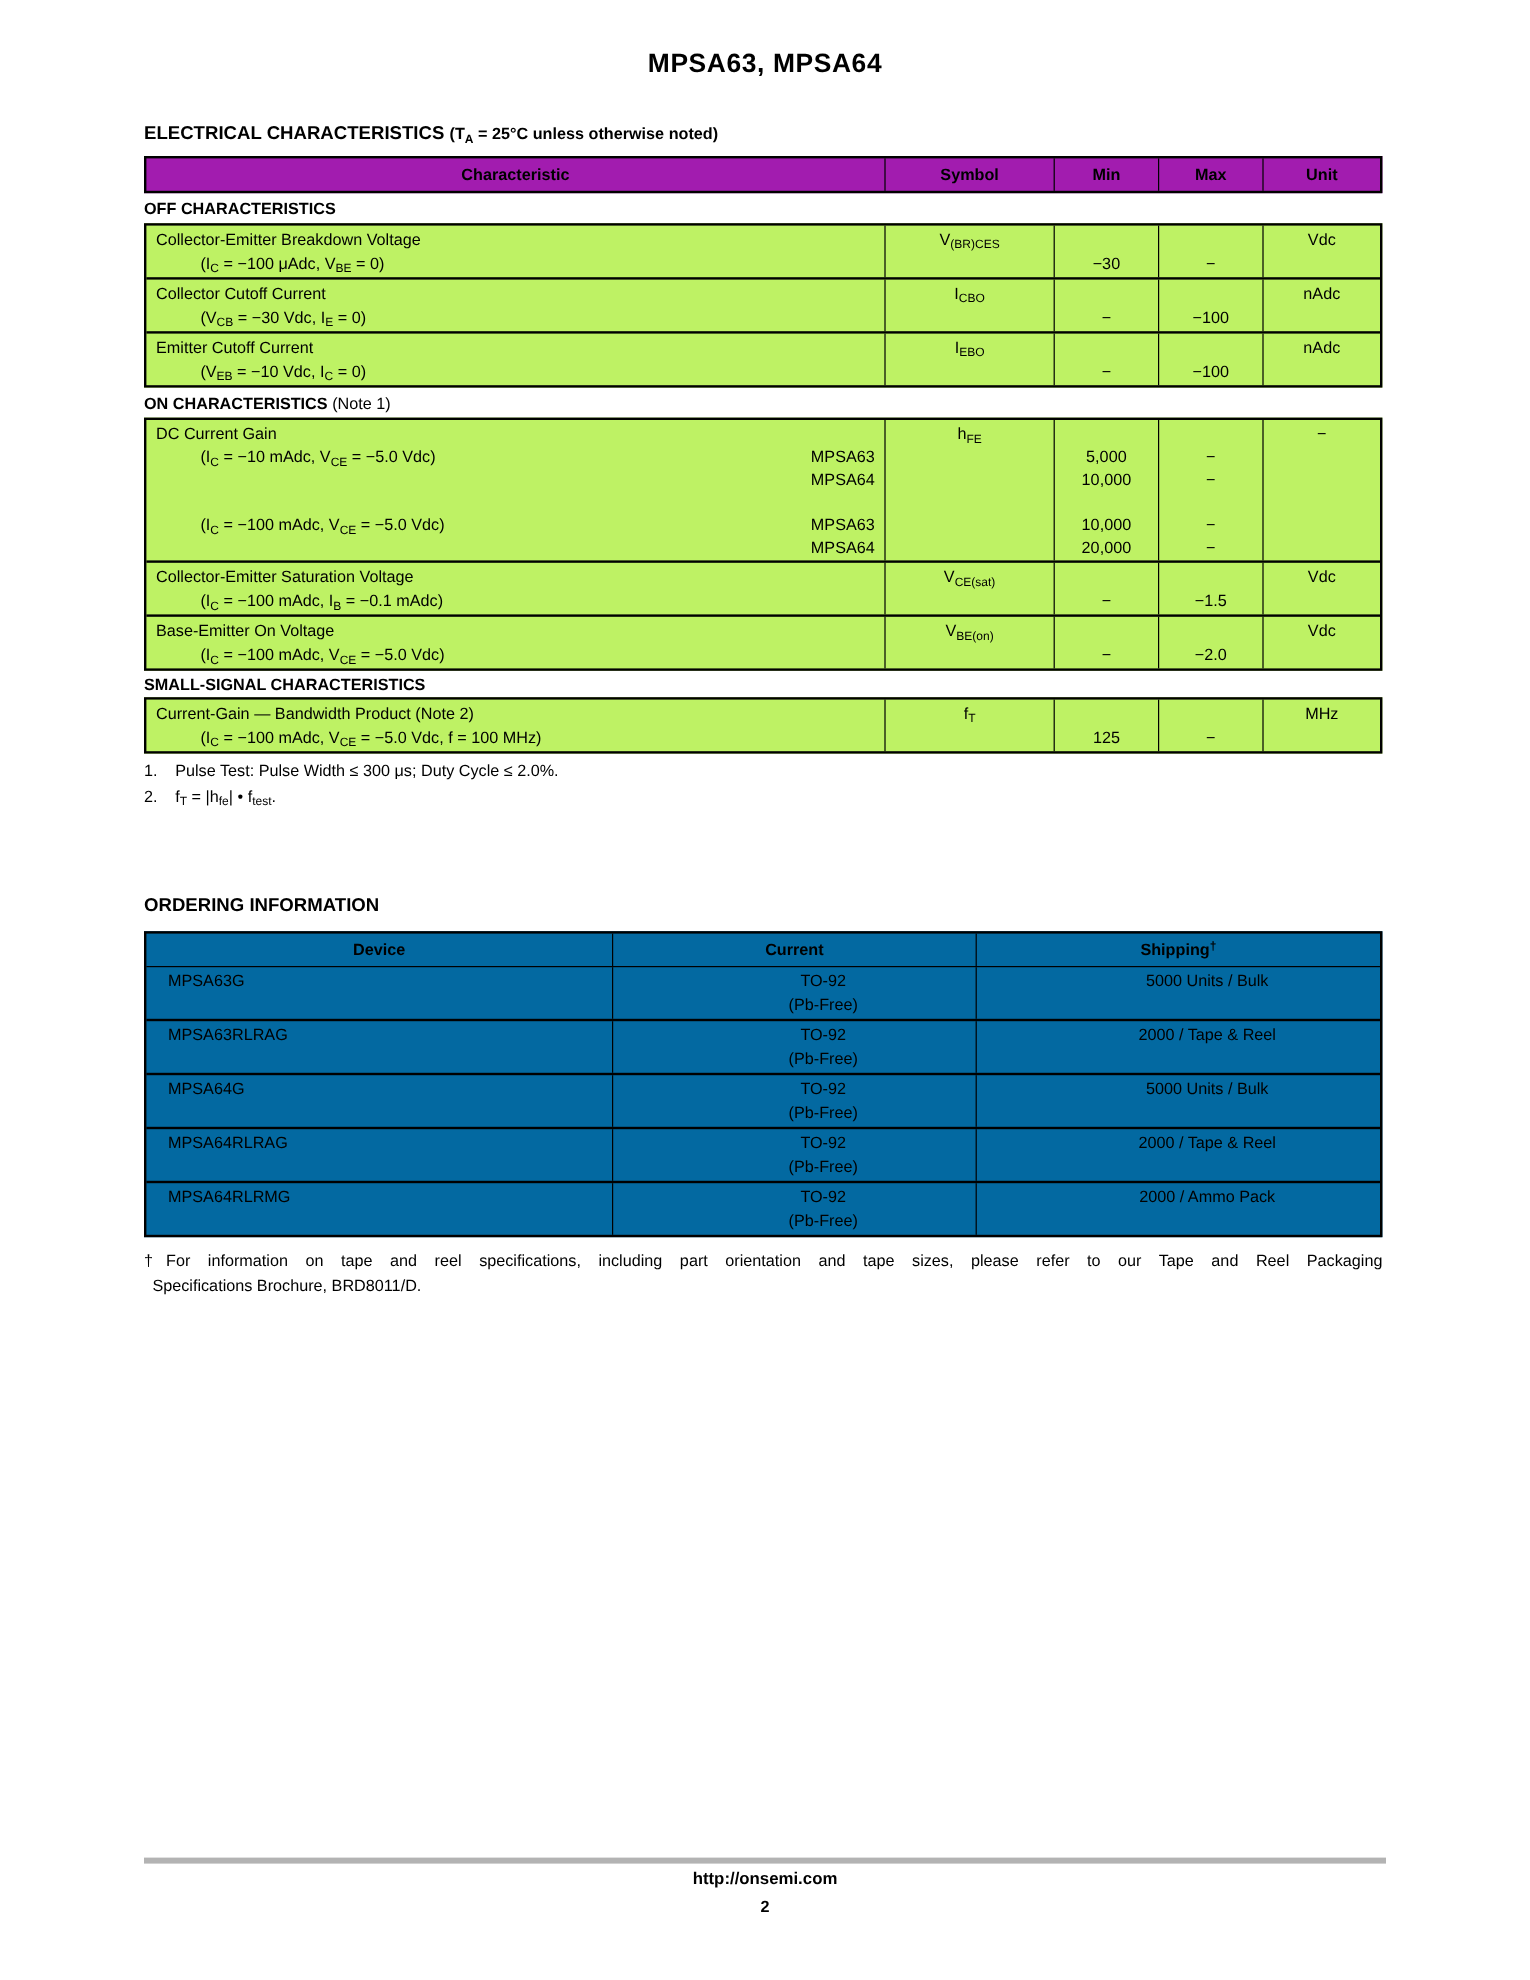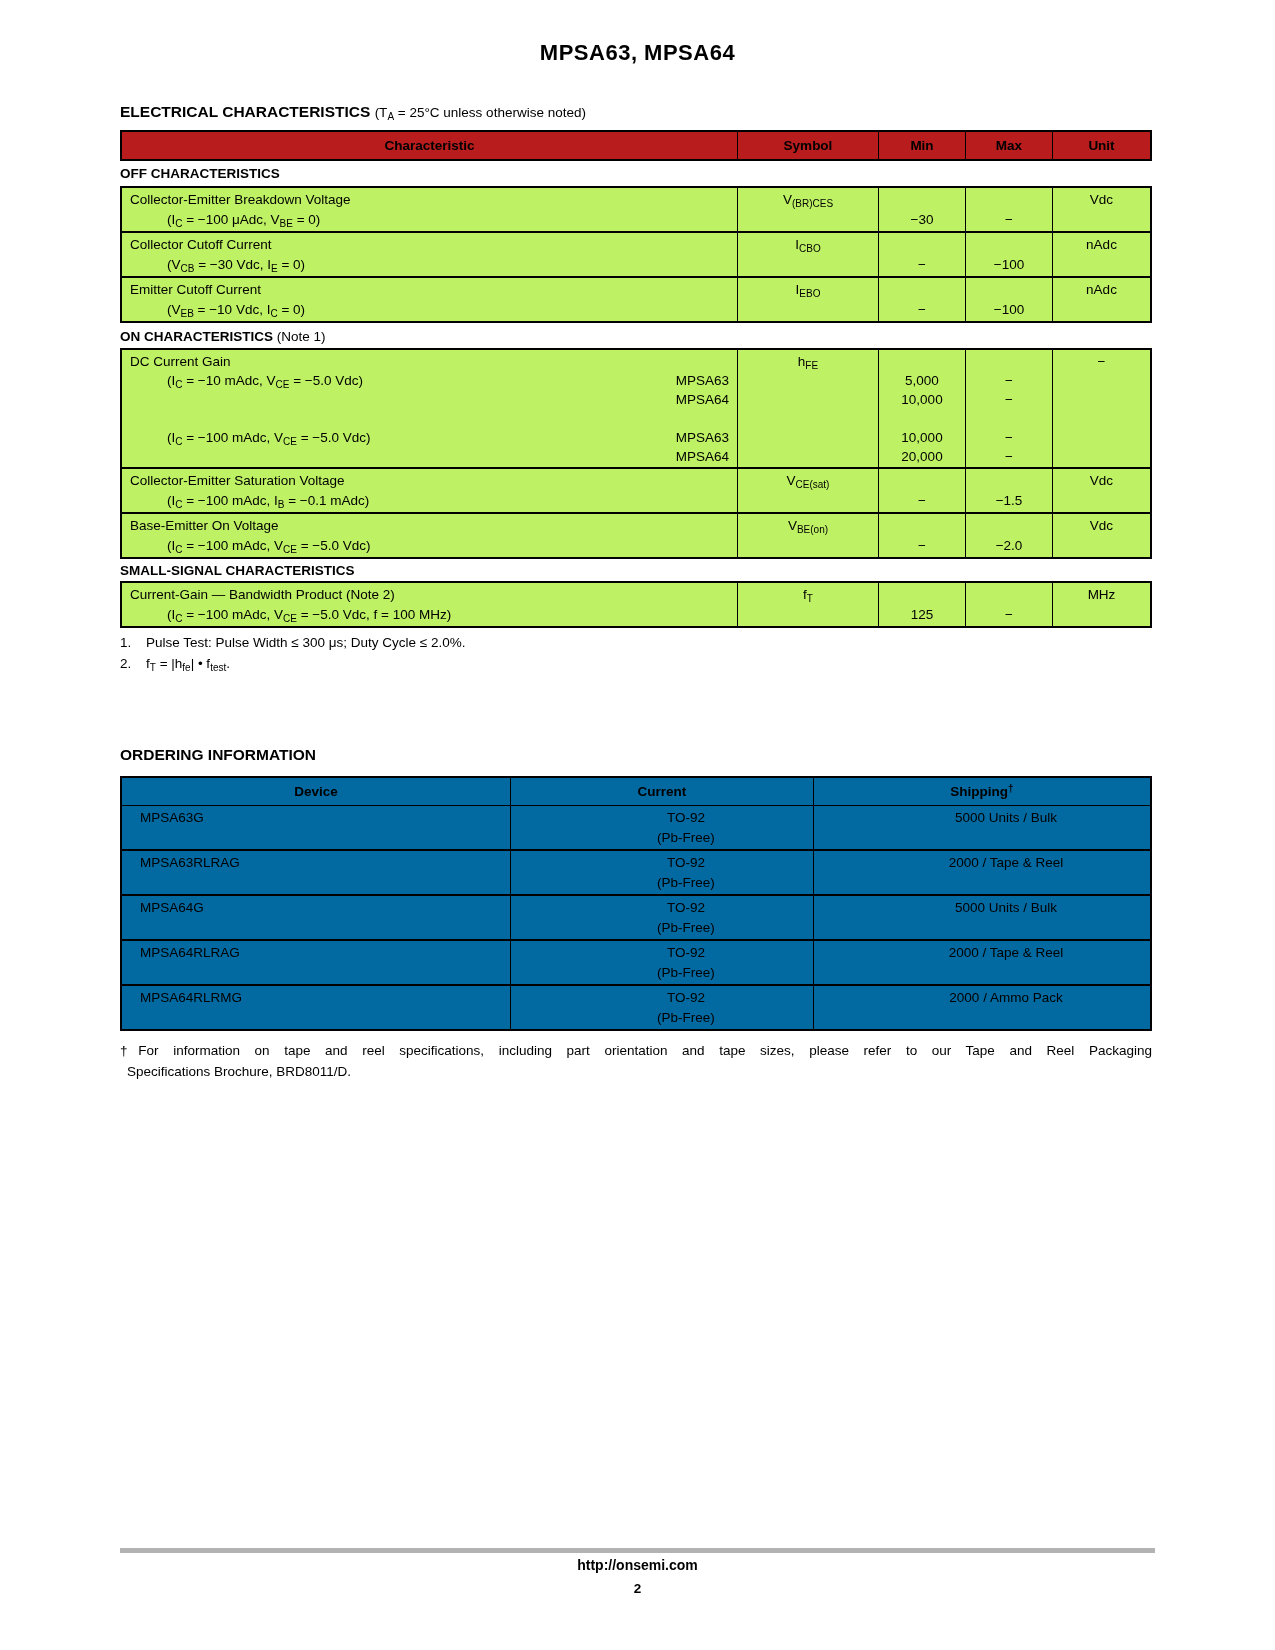--- a/index.html
+++ b/index.html
@@ -8,27 +8,27 @@
     font-family:"Liberation Sans","DejaVu Sans",sans-serif;
     font-size:13.5px; color:#000; overflow:hidden;
   }
   .abs { position:absolute; }
   .content { left:120px; width:1032px; }
 
   .title { top:40px; left:0; width:1275px; text-align:center;
            font-size:22px; font-weight:bold; letter-spacing:0.5px; }
 
   .sec-heading { font-weight:bold; font-size:15.5px; white-space:nowrap; }
-  .sec-heading .note { font-weight:normal; font-size:13.5px; }
+  .sec-heading .note { font-weight:bold; font-size:13.5px; }
 
   sub { font-size:10px; vertical-align:baseline; position:relative; top:0.25em; line-height:0; }
   sup { font-size:10px; vertical-align:baseline; position:relative; top:-0.45em; line-height:0; }
 
   
-  .thead { display:flex; border:2px solid #000; box-sizing:border-box; font-weight:bold; background:#b91c1c; }
+  .thead { display:flex; border:2px solid #000; box-sizing:border-box; font-weight:bold; background:#a21caf; }
   .thead .hcell { height:27px; line-height:27px; text-align:center; box-sizing:border-box; }
   .etable { border:2px solid #000; box-sizing:border-box; background:#bef264; }
   .erow { display:flex; border-bottom:2px solid #000; }
   .erow:last-child { border-bottom:none; }
   .ecell { box-sizing:border-box; padding-top:2px; padding-bottom:1px; }
   .c-char { width:615px; }
   .c-sym  { width:141px; border-left:1px solid #000; text-align:center; }
   .c-min  { width:87px;  border-left:1px solid #000; text-align:center; }
   .c-max  { width:87px;  border-left:1px solid #000; text-align:center; }
   .c-unit { width:98px;  border-left:1px solid #000; text-align:center; }

